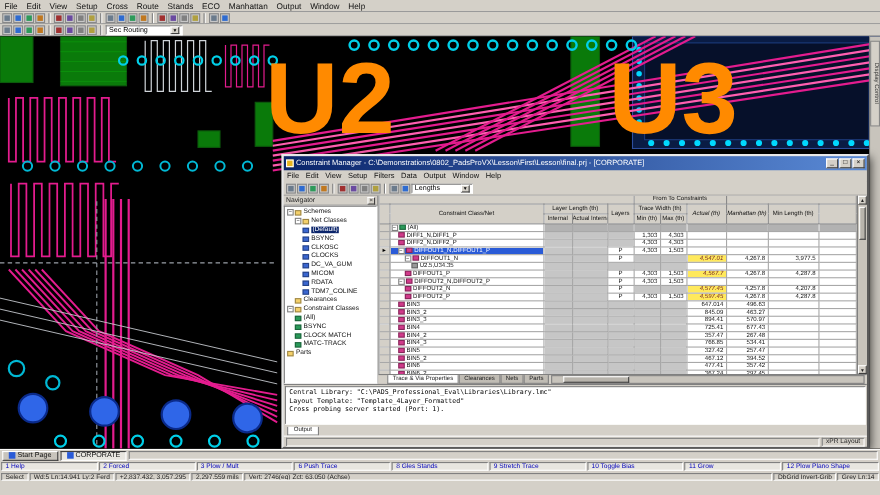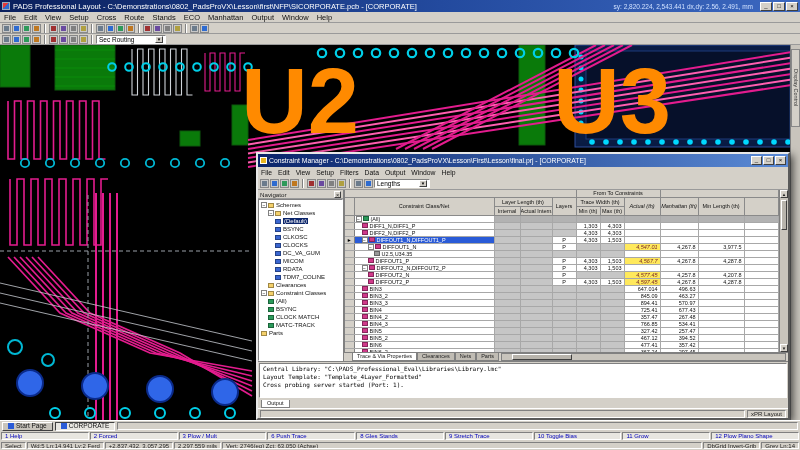--- a/index.html
+++ b/index.html
@@ -99,30 +99,20 @@
   .fkey{flex:1;height:8px;line-height:6px;font-size:6px;color:#0000bb;background:#e8e6e0;border:1px solid;border-color:#808080 #fff #fff #808080;padding:0 3px;white-space:nowrap;overflow:hidden;}
   .statusrow{height:9px;background:#d4d0c8;display:flex;gap:1px;align-items:center;padding:0 1px;font-size:6px;}
   .sfield{height:7px;line-height:5px;border:1px solid;border-color:#808080 #fff #fff #808080;padding:1px 3px;color:#222;white-space:nowrap;overflow:hidden;flex:none;}
   .sfield.grow{flex:1;}
 </style>
 </head>
 <body>
 
 <div class="screen">
 
-  <div class="titlebar">
-    <div class="app-icon"></div>
-    <span>PADS Professional Layout - C:\Demonstrations\0802_PadsProVX\Lesson\first\NFP\SICORPORATE.pcb - [CORPORATE]</span>
-    <span class="coords">sy: 2,820.224, 2,543.441   dx,dy: 2.56, 2.491, mm</span>
-    <div class="winbtns">
-      <div class="winbtn">_</div>
-      <div class="winbtn">□</div>
-      <div class="winbtn">×</div>
-    </div>
-  </div>
 
   <div class="menubar" id="main-menus">
       <span class="menu-item">File</span>
       <span class="menu-item">Edit</span>
       <span class="menu-item">View</span>
       <span class="menu-item">Setup</span>
       <span class="menu-item">Cross</span>
       <span class="menu-item">Route</span>
       <span class="menu-item">Stands</span>
       <span class="menu-item">ECO</span>

